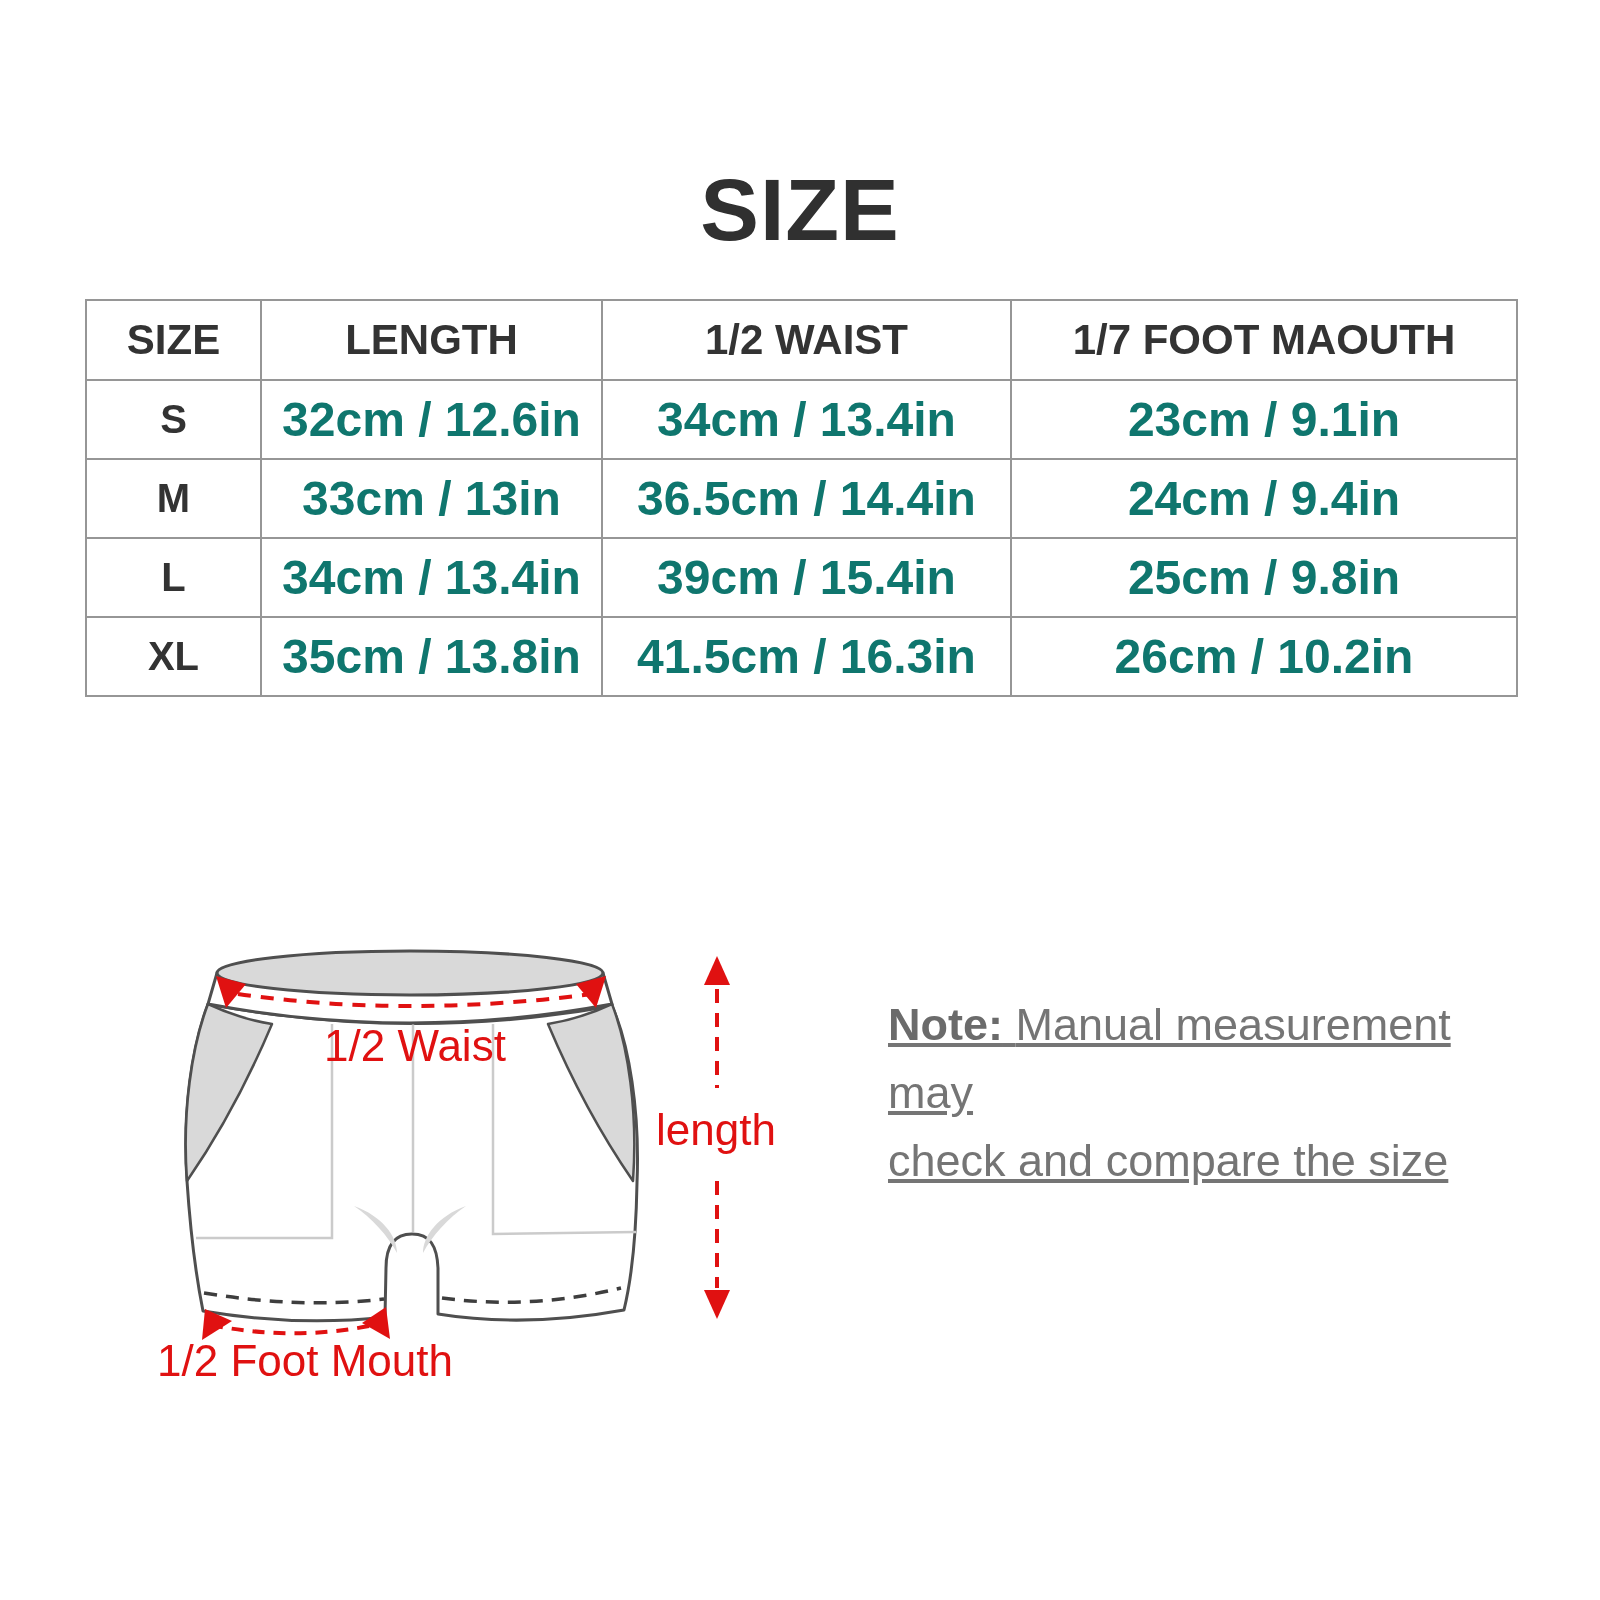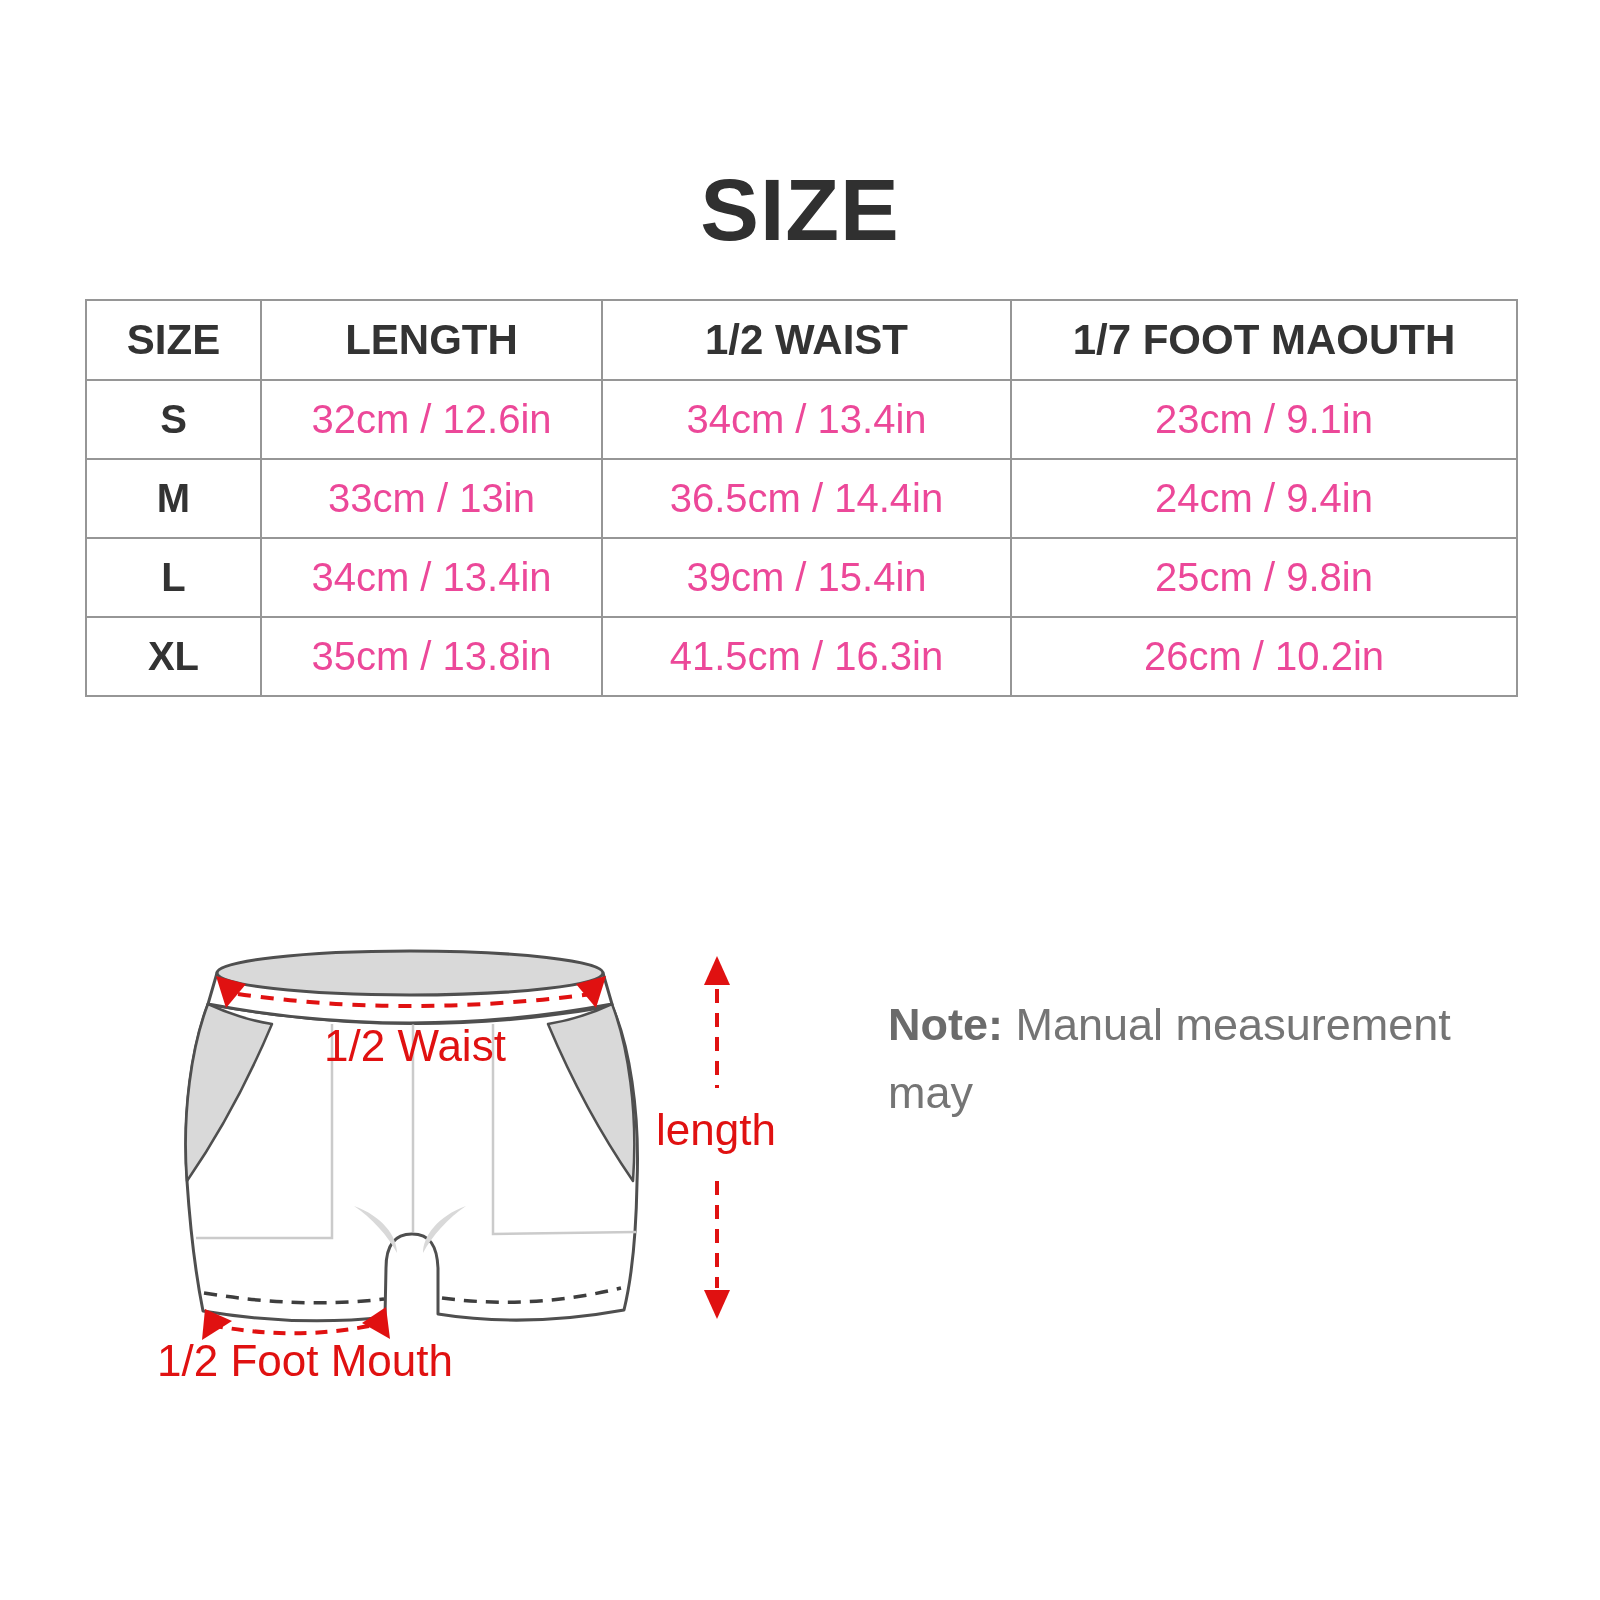--- a/index.html
+++ b/index.html
@@ -18,25 +18,25 @@
     position:absolute;left:85px;top:283px;width:1431px;
     border-collapse:collapse;table-layout:fixed;
   }
   .size-table th,.size-table td{
     border:2px solid #969696;text-align:center;vertical-align:middle;padding:0;
   }
   .size-table thead tr{height:80px;}
   .size-table tbody tr{height:79px;}
   .size-table th{font-size:42px;font-weight:bold;color:#333333;}
   .size-table td.size-cell{font-size:40px;font-weight:bold;color:#333333;}
-  .size-table td.val-cell{font-size:40px;font-weight:normal;color:#ec4899;}
+  .size-table td.val-cell{font-size:48px;font-weight:bold;color:#0f766e;}
   
   .note{
     position:absolute;left:888px;top:975px;width:600px;
-    font-size:45px;line-height:68px;color:#757575;
+    font-size:45px;line-height:68px;color:#757575;text-decoration:underline;
   }
   .note .note-label{font-weight:bold;color:#6b6b6b;}
   
   .diagram{position:absolute;left:120px;top:880px;width:680px;height:520px;}
   .diagram svg{display:block;width:100%;height:100%;}
   .red-label{font-family:"Liberation Sans","DejaVu Sans",sans-serif;font-size:44px;}
 </style>
 </head>
 <body>
 
@@ -132,15 +132,16 @@
 
       <path d="M 91,429 Q 176,446 259,428" fill="none" stroke="#e01111" stroke-width="4" stroke-dasharray="12 9"></path>
       <polygon points="82,444 85,413 112,425" fill="#e01111"></polygon>
       <polygon points="270,443 242,427 266,411" fill="#e01111"></polygon>
       <text class="red-label" x="185" y="480" text-anchor="middle" fill="#e01111">1/2 Foot Mouth</text>
     </svg>
   </div>
 
   <div class="note">
     <div><span class="note-label">Note:</span> <span>Manual measurement may</span></div>
+    <div>check and compare the size</div>
   </div>
 
 </div>
 
 </body></html>

